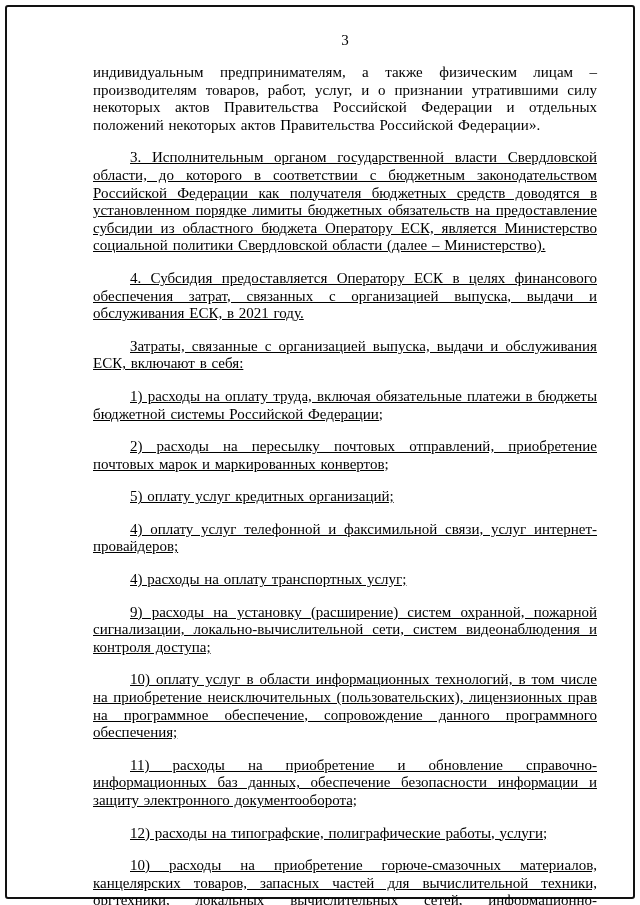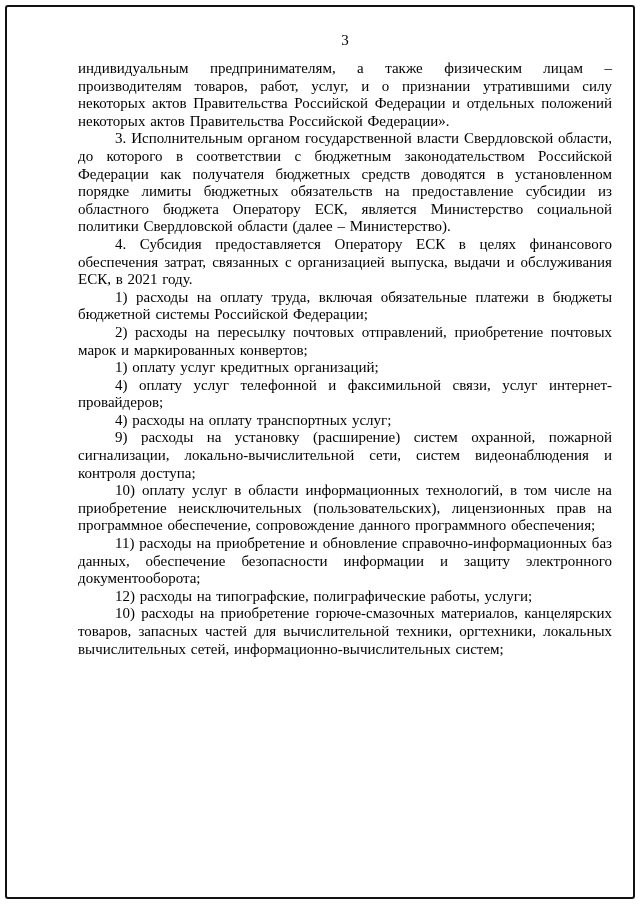--- a/index.html
+++ b/index.html
@@ -31,45 +31,47 @@
     left: 78px;
     right: 28px;
   }
   .page-number {
     text-align: center;
     font-size: 15px;
     line-height: 17px;
     margin: 0 0 11px 0;
   }
   p.para {
-    margin: 0;
+    margin: 15px;
     padding: 0;
     text-align: justify;
     font-size: 15px;
     line-height: 17.6px;
     word-spacing: 1px;
   }
   p.para.indent {
     text-indent: 37px;
+    text-decoration: underline;
   }
 </style>
 </head>
 <body>
 
 <div class="page-frame"></div>
 
 <div class="content">
   <div class="page-number">3</div>
   <div>
       <p class="para">индивидуальным предпринимателям, а также физическим лицам – производителям товаров, работ, услуг, и о признании утратившими силу некоторых актов Правительства Российской Федерации и отдельных положений некоторых актов Правительства Российской Федерации».</p>
       <p class="para indent">3. Исполнительным органом государственной власти Свердловской области, до которого в соответствии с бюджетным законодательством Российской Федерации как получателя бюджетных средств доводятся в установленном порядке лимиты бюджетных обязательств на предоставление субсидии из областного бюджета Оператору ЕСК, является Министерство социальной политики Свердловской области (далее – Министерство).</p>
       <p class="para indent">4. Субсидия предоставляется Оператору ЕСК в целях финансового обеспечения затрат, связанных с организацией выпуска, выдачи и обслуживания ЕСК, в 2021 году.</p>
+      <p class="para indent">Затраты, связанные с организацией выпуска, выдачи и обслуживания ЕСК, включают в себя:</p>
       <p class="para indent">1) расходы на оплату труда, включая обязательные платежи в бюджеты бюджетной системы Российской Федерации;</p>
       <p class="para indent">2) расходы на пересылку почтовых отправлений, приобретение почтовых марок и маркированных конвертов;</p>
-      <p class="para indent">1) оплату услуг кредитных организаций;</p>
+      <p class="para indent">5) оплату услуг кредитных организаций;</p>
       <p class="para indent">4) оплату услуг телефонной и факсимильной связи, услуг интернет-провайдеров;</p>
       <p class="para indent">4) расходы на оплату транспортных услуг;</p>
       <p class="para indent">9) расходы на установку (расширение) систем охранной, пожарной сигнализации, локально-вычислительной сети, систем видеонаблюдения и контроля доступа;</p>
       <p class="para indent">10) оплату услуг в области информационных технологий, в том числе на приобретение неисключительных (пользовательских), лицензионных прав на программное обеспечение, сопровождение данного программного обеспечения;</p>
       <p class="para indent">11) расходы на приобретение и обновление справочно-информационных баз данных, обеспечение безопасности информации и защиту электронного документооборота;</p>
       <p class="para indent">12) расходы на типографские, полиграфические работы, услуги;</p>
       <p class="para indent">10) расходы на приобретение горюче-смазочных материалов, канцелярских товаров, запасных частей для вычислительной техники, оргтехники, локальных вычислительных сетей, информационно-вычислительных систем;</p>
     </div>
 </div>
 

